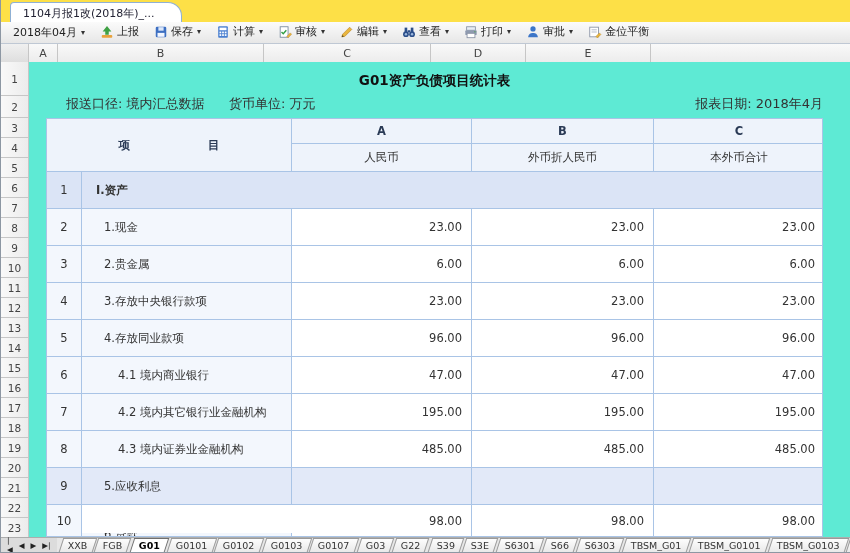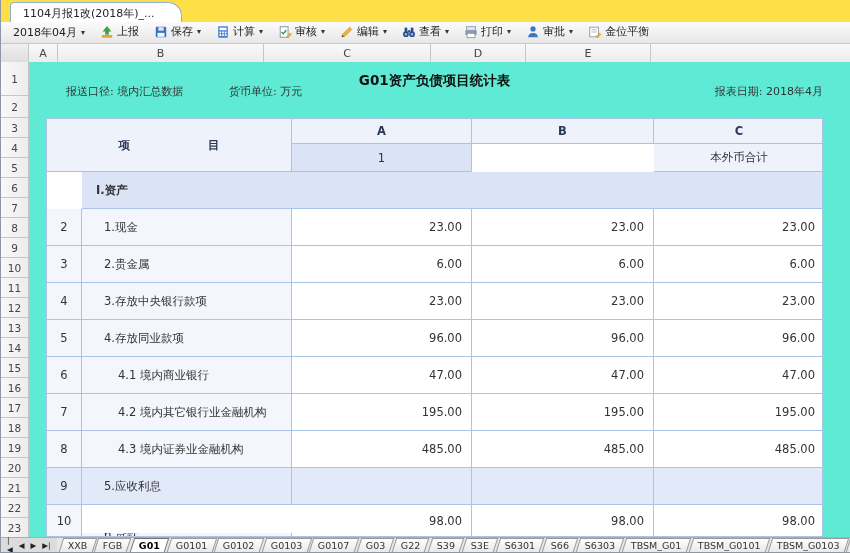--- a/index.html
+++ b/index.html
@@ -34,21 +34,21 @@
   
   .gutter{position:absolute;left:0;top:62px;width:28px;height:476px;background:#f3f3f3;}
   .rowcell{box-sizing:border-box;border-bottom:1px solid #c6c6c6;border-right:1px solid #c6c6c6;
            background:linear-gradient(90deg,#f9f9f9,#ececec);display:flex;align-items:center;justify-content:center;
            font-size:10.5px;color:#444;}
 
   
   .canvas{position:absolute;left:28px;top:62px;width:822px;height:476px;background:#5eead4;overflow:hidden;}
   .rpt-title{position:absolute;left:17px;top:10px;width:777px;text-align:center;
              font-size:13.5px;font-weight:bold;color:#111;}
-  .meta{position:absolute;top:22px;font-size:11px;color:#333;}
+  .meta{position:absolute;top:33px;font-size:13px;color:#333;}
   .meta-caliber{left:37px;} .meta-unit{left:200px;} .meta-date{left:17px;width:777px;text-align:right;}
 
   
   .gtable{position:absolute;left:17px;top:56px;width:777px;height:420px;box-sizing:border-box;
           border:1px solid #a9c4e6;background:#fff;display:grid;
           grid-template-columns:35px 210px 180px 182px 170px;
           grid-template-rows:25px 28px repeat(9,37px) minmax(0,1fr);
           font-size:11.5px;color:#333;overflow:hidden;}
   .c{box-sizing:border-box;border-right:1px solid #a9c4e6;border-bottom:1px solid #a9c4e6;
      display:flex;align-items:center;overflow:hidden;}
@@ -238,20 +238,22 @@
     <div class="meta meta-unit">货币单位: 万元</div>
     <div class="meta meta-date">报表日期: 2018年4月</div>
     <div class="gtable" id="gtable">
         <div class="c cc bg-head hd-item" style="grid-area: 1 / 1 / 3 / 3;">
           <span>项</span>
           <span>目</span>
         </div>
         <div class="c cc bg-head hd-letter" style="grid-area: 1 / 3 / 2 / 4;">A</div>
         <div class="c cc bg-head hd-letter" style="grid-area: 1 / 4 / 2 / 5;">B</div>
         <div class="c cc bg-head hd-letter last" style="grid-area: 1 / 5 / 2 / 6;">C</div>
+        <div class="c cc bg-head" style="grid-area: 2 / 3 / 3 / 4;">人民币</div>
+        <div class="c cc bg-head" style="grid-area: 2 / 4 / 3 / 5;">外币折人民币</div>
         <div class="c cc bg-head last" style="grid-area: 2 / 5 / 3 / 6;">本外币合计</div>
         <div class="c cc bg-sec">1</div>
         <div class="c last bg-sec" style="grid-column: 2 / 6; padding-left: 14px; font-weight: 600;">Ⅰ.资产</div>
         <div class="c cc bg-lab">2</div>
         <div class="c bg-lab" style="padding-left: 22px;">1.现金</div>
         <div class="c val">23.00</div>
         <div class="c val">23.00</div>
         <div class="c val last">23.00</div>
         <div class="c cc bg-lab">3</div>
         <div class="c bg-lab" style="padding-left: 22px;">2.贵金属</div>

